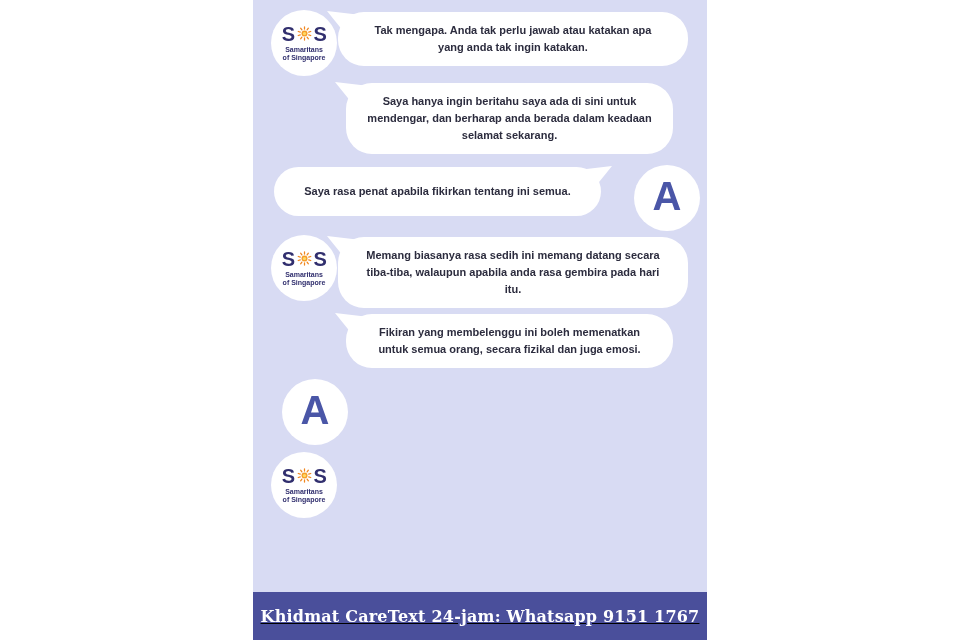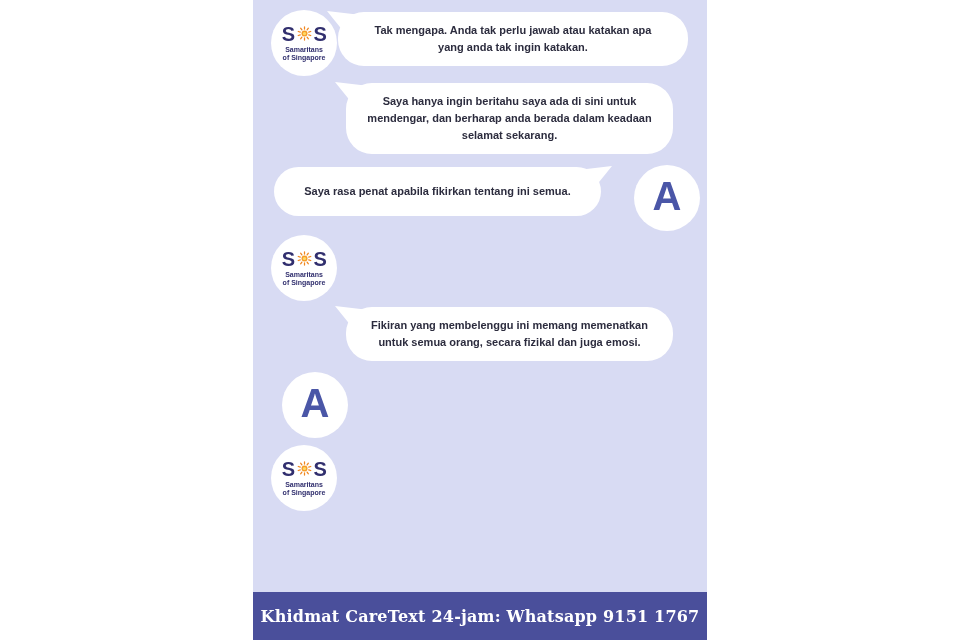--- a/index.html
+++ b/index.html
@@ -114,20 +114,21 @@
     color: #4a56a7;
     line-height: 1;
     padding-bottom: 4px;
   }
   .footer {
     height: 48px;
     background: #4a4f9b;
     display: flex;
     align-items: center;
     justify-content: center;
+    text-decoration: underline;
   }
   .footer-text {
     color: #ffffff;
     font-family: "DejaVu Serif", "Liberation Serif", serif;
     font-weight: 700;
     font-size: 16px;
     letter-spacing: 0.2px;
   }
 </style>
 </head>
@@ -202,25 +203,30 @@
               <rect x="11" y="0.5" width="2" height="5.4" rx="1" transform="rotate(324 12 12)"></rect>
             </g>
             <circle cx="12" cy="12" r="4.8" fill="#f59c28"></circle>
             <circle cx="12" cy="12" r="2.6" fill="#ffd966"></circle>
           </svg>
           <span class="sos-s">S</span>
         </div>
         <div class="sos-sub">Samaritans
 of Singapore</div>
       </div>
+      <div class="bubble w-left tail-left">
+        <span class="bubble-text">Memang biasanya rasa sedih ini memang datang secara
+tiba-tiba, walaupun apabila anda rasa gembira pada hari
+itu.</span>
+      </div>
     </div>
 
     <div class="row r-cont m6">
       <div class="bubble w-cont tail-left">
-        <span class="bubble-text">Fikiran yang membelenggu ini memang memenatkan
+        <span class="bubble-text">Fikiran yang membelenggu ini boleh memenatkan
 untuk semua orang, secara fizikal dan juga emosi.</span>
       </div>
     </div>
 
     <div class="row r-user m13">
       <div class="avatar user-avatar">
         <span class="user-initial">A</span>
       </div>
     </div>
 

